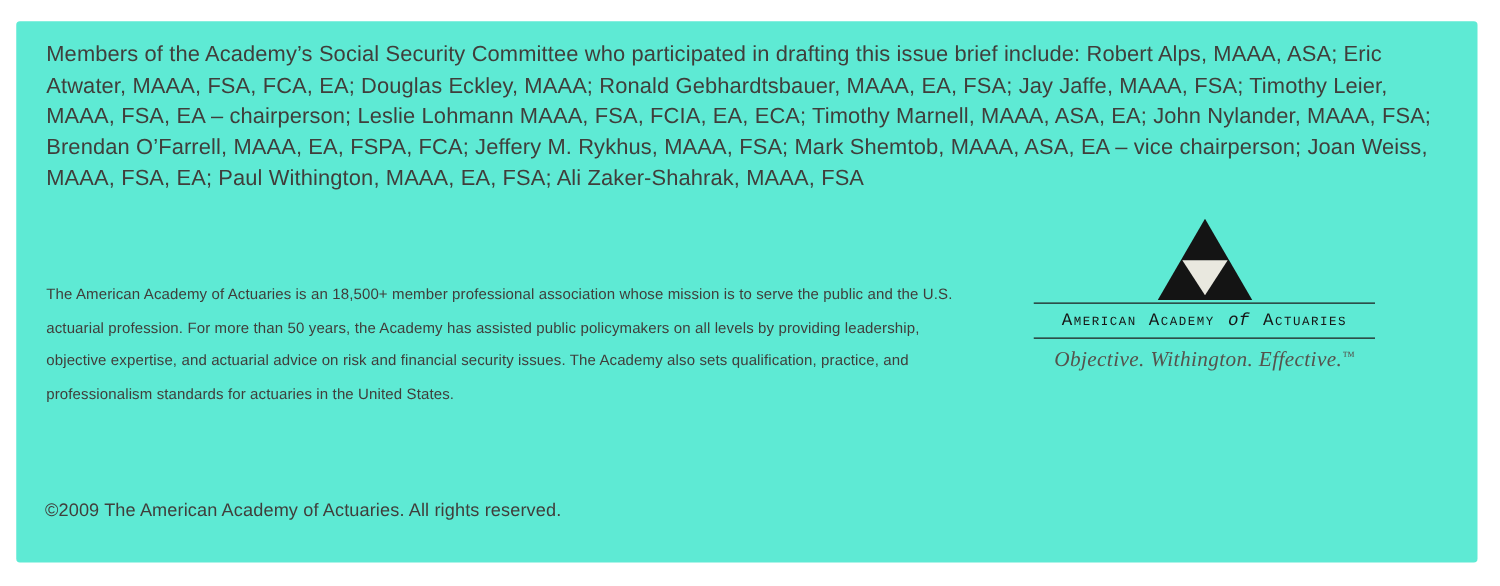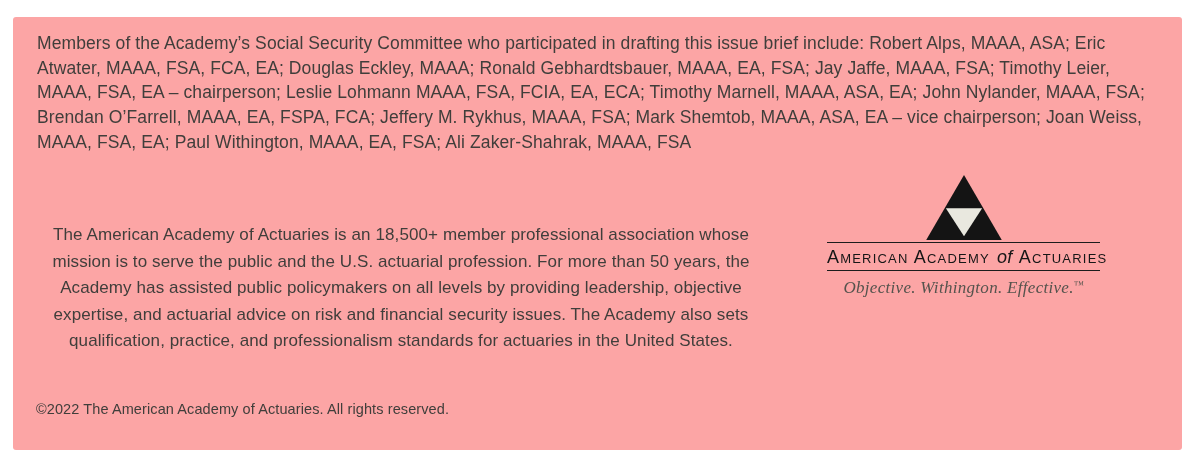--- a/index.html
+++ b/index.html
@@ -10,44 +10,43 @@
     background: #ffffff;
     overflow: hidden;
     font-family: "Liberation Sans", sans-serif;
   }
   .panel {
     position: absolute;
     left: 13px;
     top: 17px;
     width: 1169px;
     height: 433px;
-    background: #fca5a5;
+    background: #5eead4;
     border-radius: 3px;
   }
   .panel p { margin: 0; }
   .committee {
     position: absolute;
     left: 24px;
     top: 14px;
     width: 1132px;
     font-size: 17.5px;
     line-height: 24.7px;
     color: #403e3b;
     letter-spacing: 0.1px;
   }
   .about {
     position: absolute;
     left: 24px;
     top: 205px;
     width: 728px;
-    font-size: 17px;
+    font-size: 12px;
     line-height: 26.6px;
     color: #403e3b;
     letter-spacing: 0.1px;
-    text-align: center;
   }
   .copyright {
     position: absolute;
     left: 23px;
     top: 384px;
     font-size: 14.5px;
     color: #403e3b;
     letter-spacing: 0.1px;
   }
   .logo {
@@ -62,24 +61,24 @@
     width: 76px;
     height: 65px;
     margin: 0 auto 2px auto;
   }
   .logo-rule {
     border: none;
     border-top: 1.6px solid #1c1c1c;
     margin: 0;
   }
   .logo-name {
-    font-family: Liberation Sans, sans-serif;
+    font-family: Liberation Mono, monospace;
     font-variant: small-caps;
     font-variant-caps: small-caps;
-    font-size: 18px;
+    font-size: 14px;
     letter-spacing: 1.2px;
     color: #161616;
     white-space: nowrap;
     padding: 3px 0 2px 0;
     line-height: 22px;
     text-align: center;
   }
   .logo-name .of {
     font-variant: normal;
     font-variant-caps: normal;
@@ -105,21 +104,21 @@
 </head>
 <body>
 
 <div class="canvas">
   <div class="panel">
 
     <p class="committee">Members of the Academy’s Social Security Committee who participated in drafting this issue brief include: Robert Alps, MAAA, ASA; Eric Atwater, MAAA, FSA, FCA, EA; Douglas Eckley, MAAA; Ronald Gebhardtsbauer, MAAA, EA, FSA; Jay Jaffe, MAAA, FSA; Timothy Leier, MAAA, FSA, EA – chairperson; Leslie Lohmann MAAA, FSA, FCIA, EA, ECA; Timothy Marnell, MAAA, ASA, EA; John Nylander, MAAA, FSA; Brendan O’Farrell, MAAA, EA, FSPA, FCA; Jeffery M. Rykhus, MAAA, FSA; Mark Shemtob, MAAA, ASA, EA – vice chairperson; Joan Weiss, MAAA, FSA, EA; Paul Withington, MAAA, EA, FSA; Ali Zaker-Shahrak, MAAA, FSA</p>
 
     <p class="about">The American Academy of Actuaries is an 18,500+ member professional association whose mission is to serve the public and the U.S. actuarial profession. For more than 50 years, the Academy has assisted public policymakers on all levels by providing leadership, objective expertise, and actuarial advice on risk and financial security issues. The Academy also sets qualification, practice, and professionalism standards for actuaries in the United States.</p>
 
-    <p class="copyright">©2022 The American Academy of Actuaries. All rights reserved.</p>
+    <p class="copyright">©2009 The American Academy of Actuaries. All rights reserved.</p>
 
     <div class="logo">
       <svg class="logo-triangle" viewBox="0 0 100 86" aria-hidden="true">
         <polygon points="50,0 0,86 100,86" fill="#141414"></polygon>
         <polygon points="26,44 74,44 50,81" fill="#e9e8df"></polygon>
       </svg>
 
       <div class="logo-rule"></div>
 
       <div class="logo-name">

